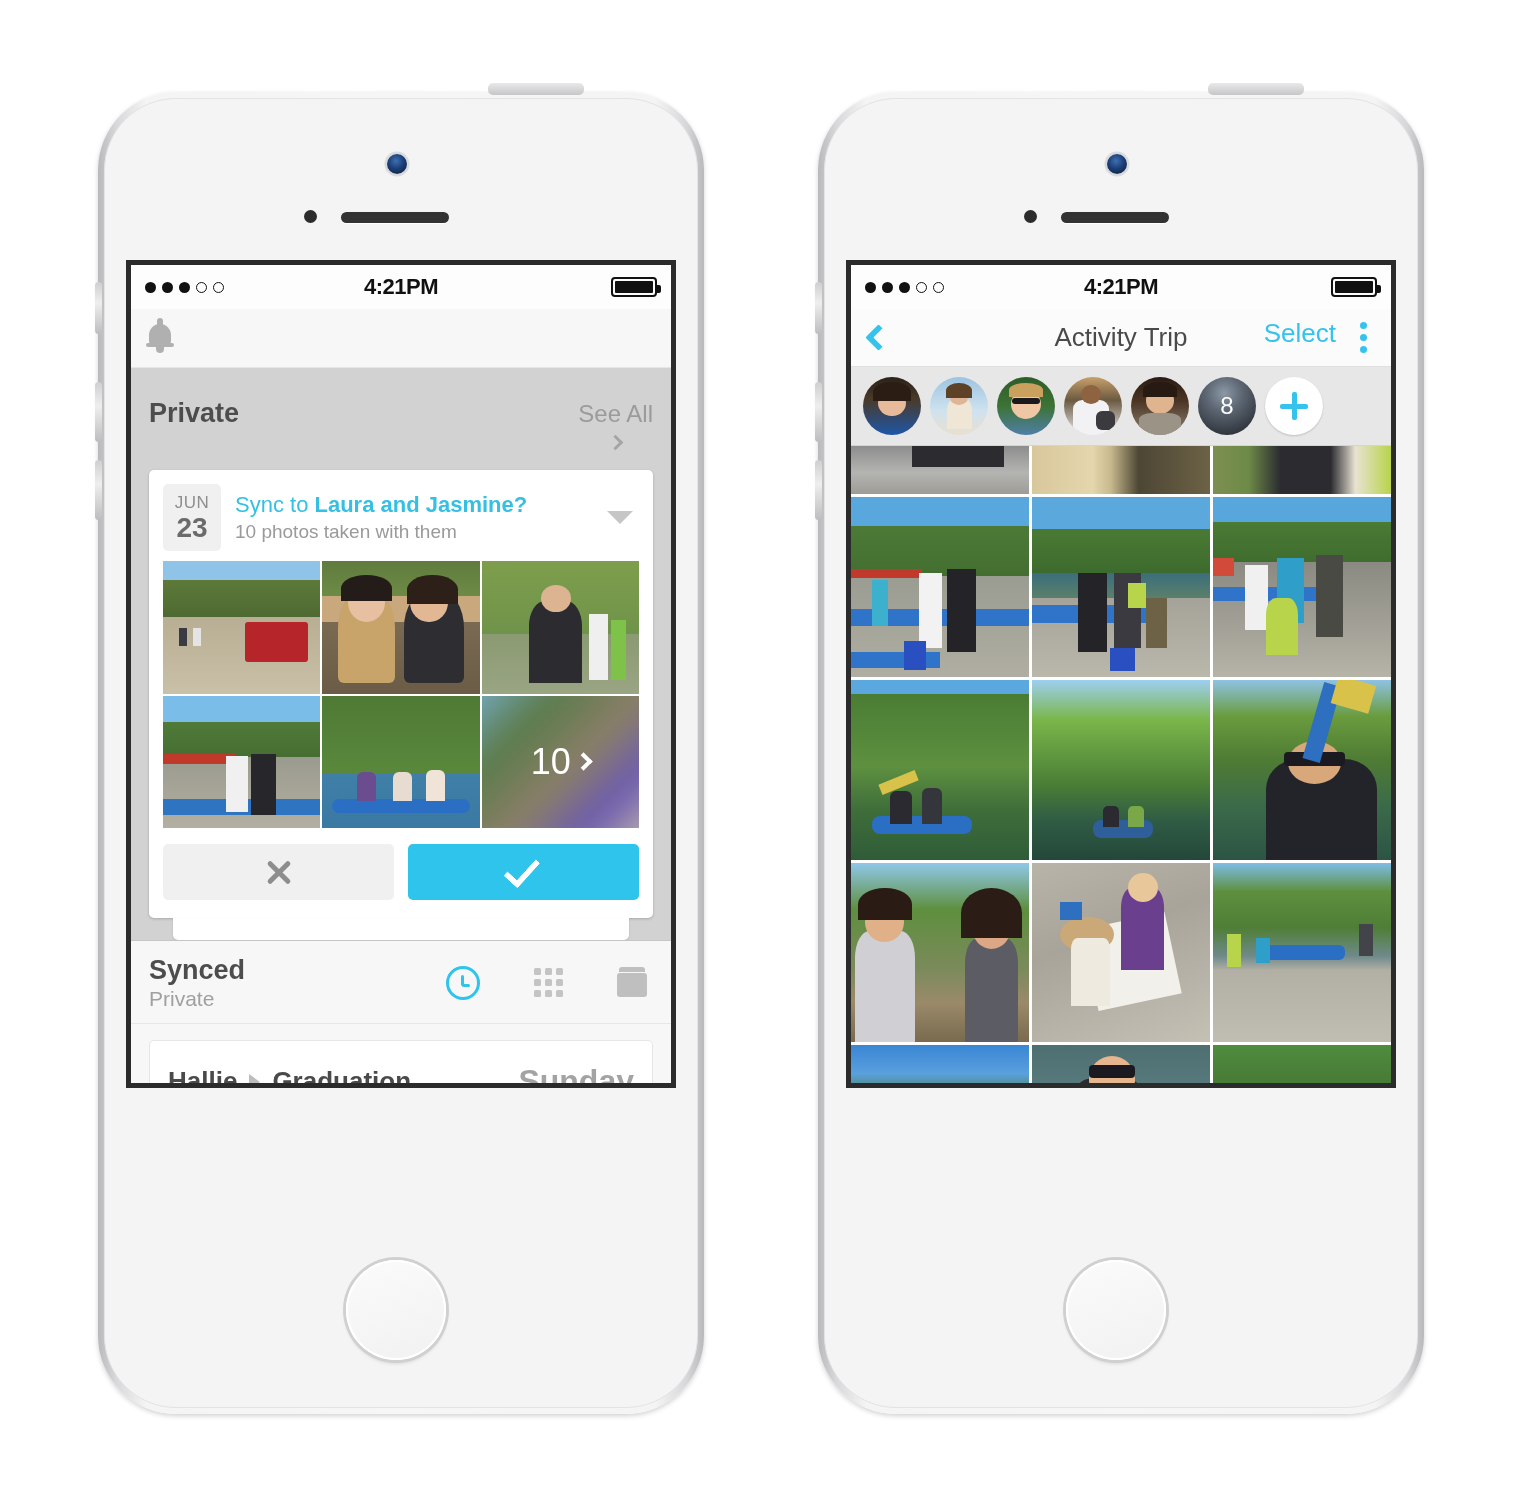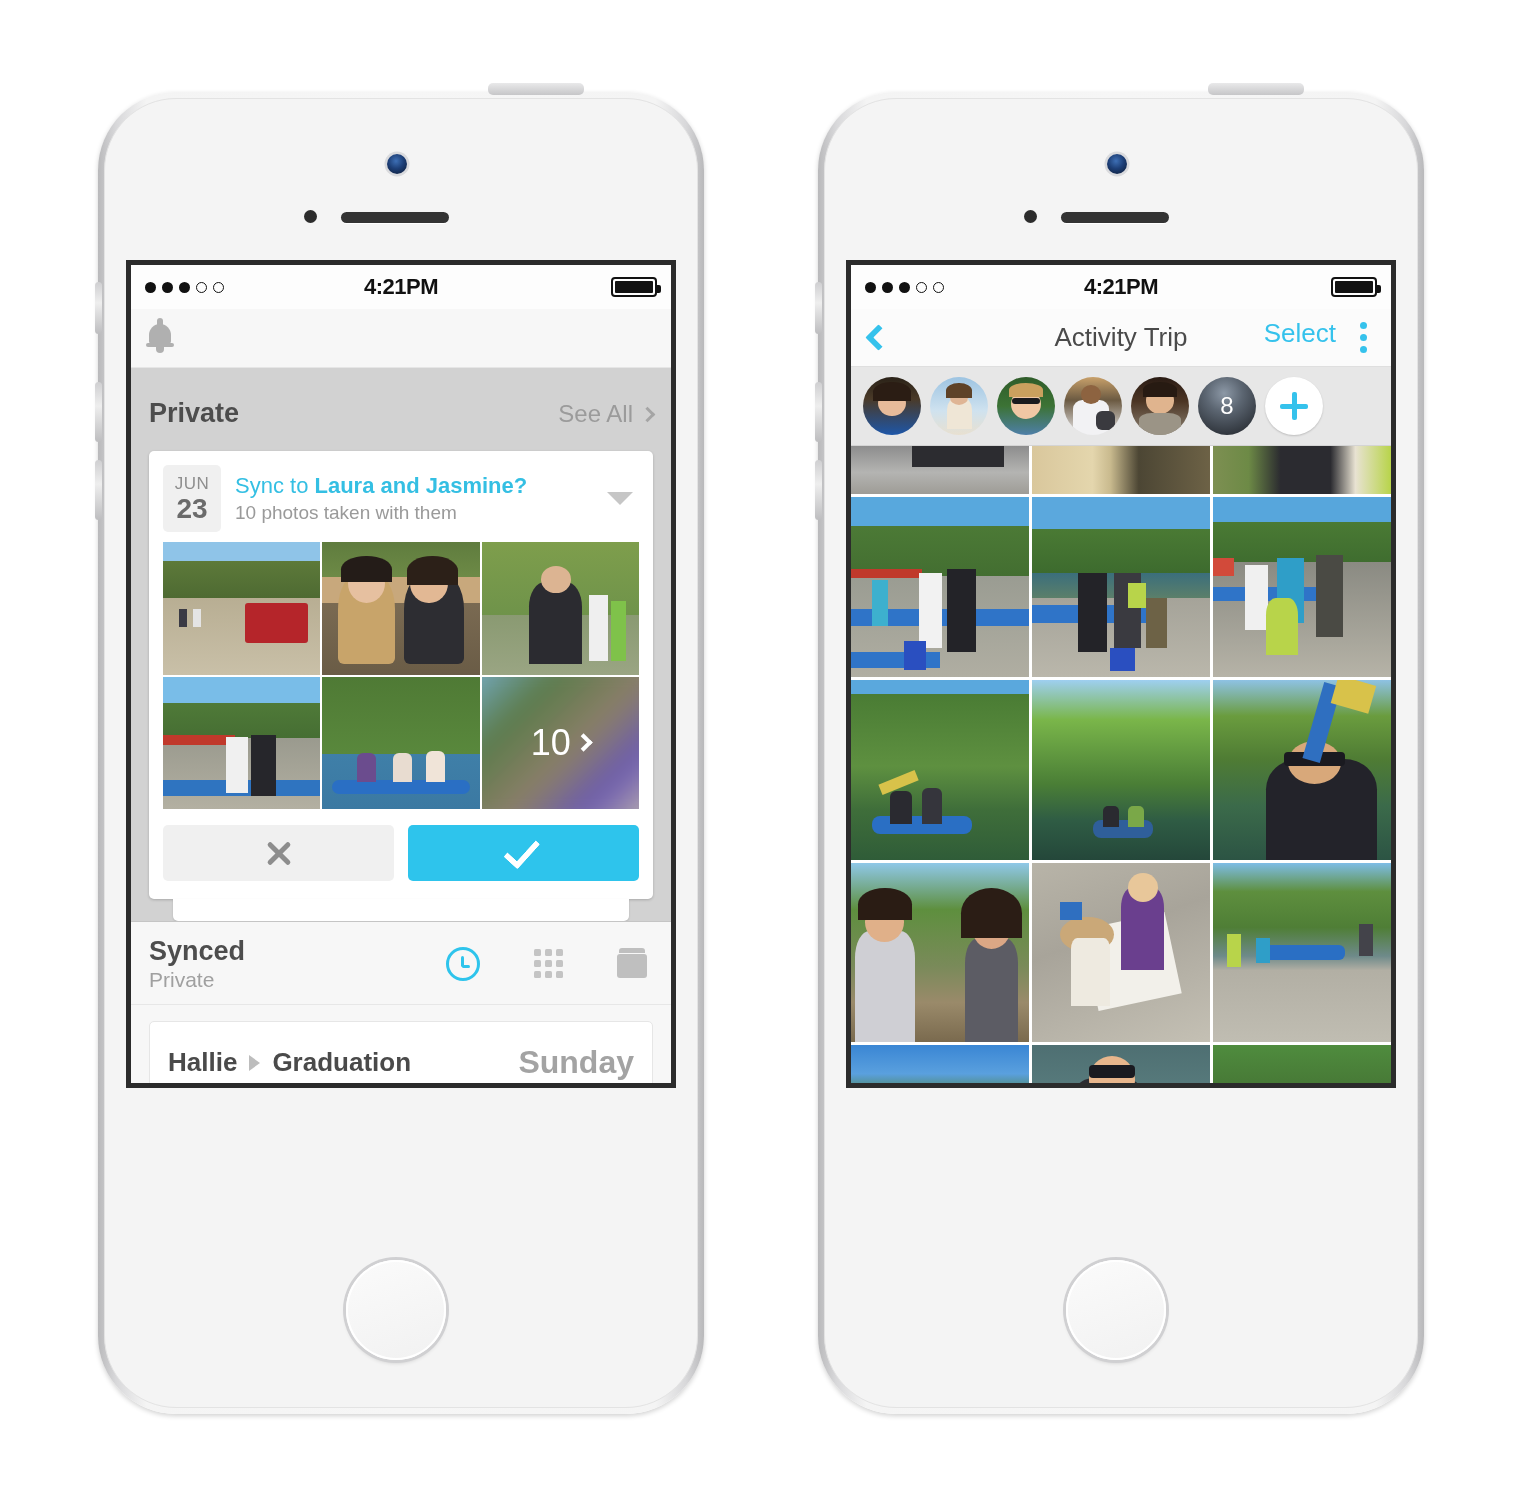--- a/index.html
+++ b/index.html
@@ -132,21 +132,21 @@
   }
   .bell .clap {
     position:absolute; left:11px; top:28px; width:8px; height:6px;
     background:#b0b0b0; border-radius: 0 0 5px 5px;
   }
 
   
   .priv-band { background:#d2d2d2; padding: 30px 18px 10px; }
   .priv-row { display:flex; align-items:baseline; }
   .priv-title { font-size:27px; font-weight:bold; color:#4d4d4d; }
-  .see-all { margin-left:auto; font-size:24px; color:#9b9b9b; display:flex; align-items:center; gap:9px;}
+  .see-all { margin-left:auto; font-size:24px; color:#9b9b9b; display:flex; align-items:center; gap:9px;flex-direction:column;}
   .chev-r {
     width:11px;height:11px;border-right:3px solid #a5a5a5;border-top:3px solid #a5a5a5;
     transform: rotate(45deg); display:inline-block;
   }
 
   
   .card-wrap { padding: 12px 18px 0; background:#d2d2d2; }
   .card {
     background:#fff; border-radius:5px; box-shadow:0 1px 3px rgba(0,0,0,0.2);
     overflow:hidden;

